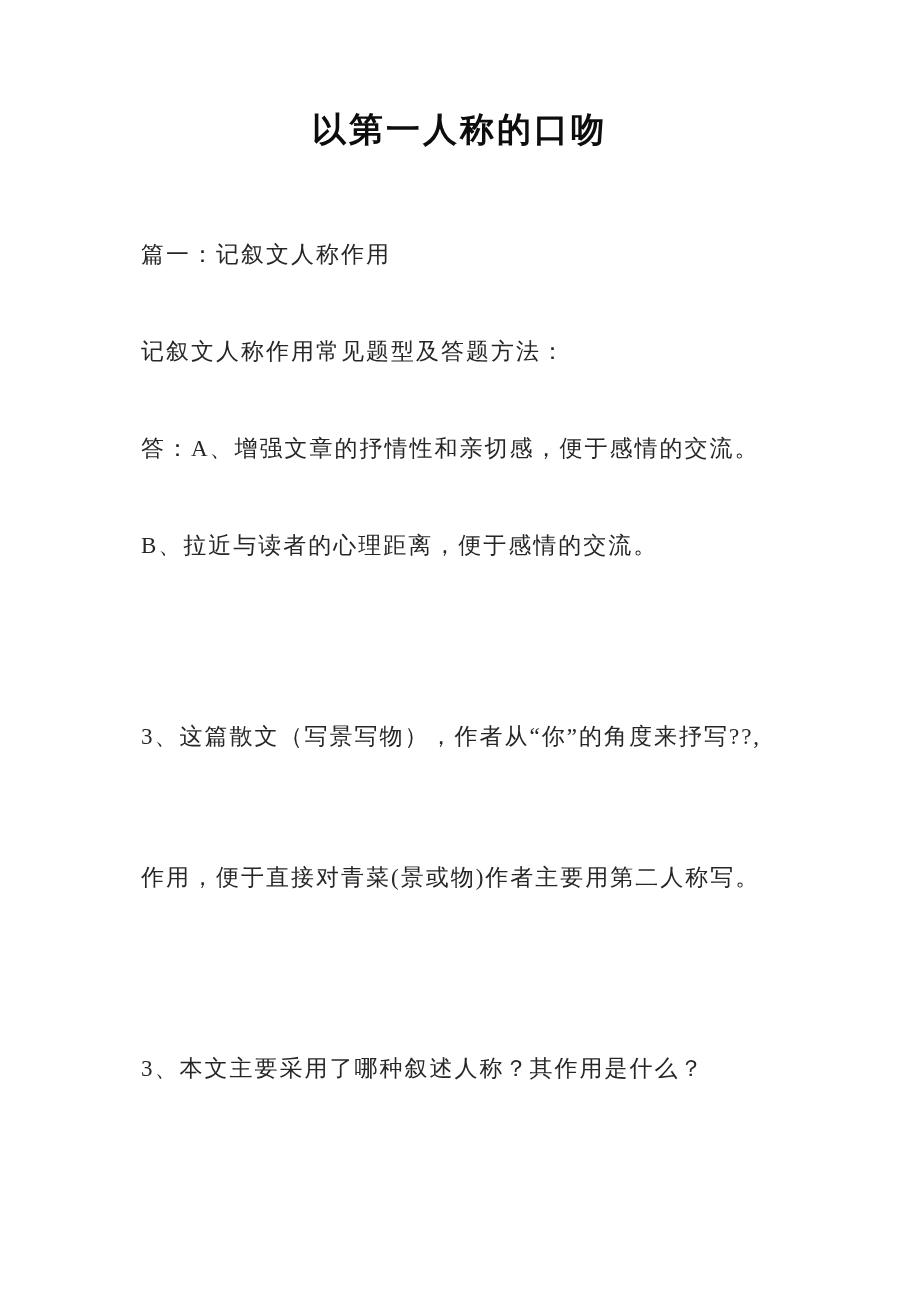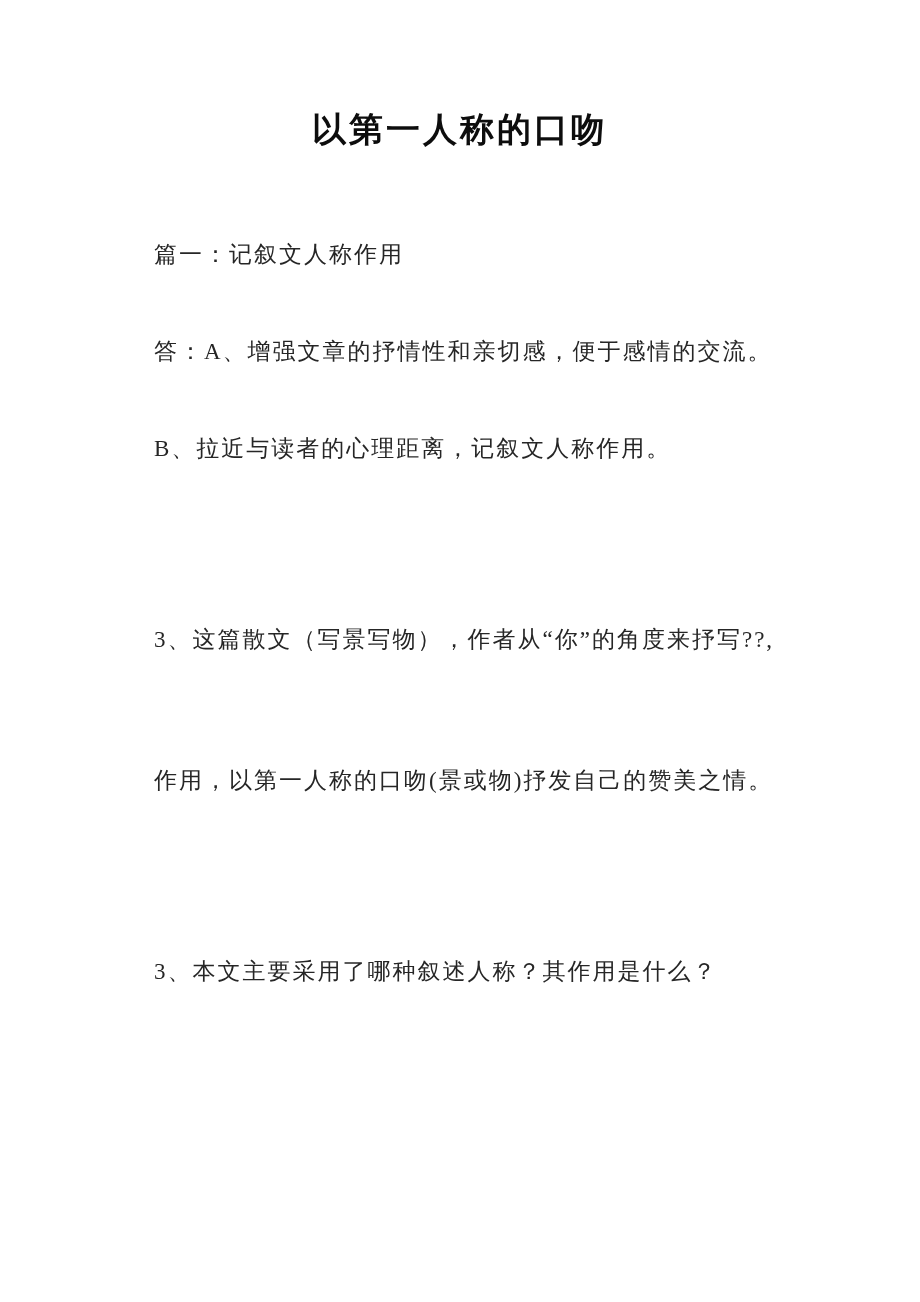--- a/index.html
+++ b/index.html
@@ -29,46 +29,47 @@
   .doc-body {
     margin-top: 76px;
     margin-left: 138px;
     width: 668px;
     font-size: 23px;
     line-height: 47px;
     letter-spacing: 2px;
     color: #262626;
   }
   .doc-body p {
-    margin: 0 0 50px 16px;
+    margin: 0 0 50px 3px;
     white-space: pre-wrap;
   }
   .doc-body .line {
     display: block;
     white-space: pre-wrap;
   }
 </style>
 </head>
 <body>
 
 <div class="page" style="background: rgb(255, 255, 255);">
 
   <h1 class="doc-title" style="color: rgb(13, 13, 13);">以第一人称的口吻</h1>
 
   <div class="doc-body" style="color: rgb(38, 38, 38);">
 
     <p>篇一：记叙文人称作用</p>
 
+    <p>记叙文人称作用常见题型及答题方法：</p>
 
 
     <p>答：A、增强文章的抒情性和亲切感，便于感情的交流。</p>
 
-    <p>B、拉近与读者的心理距离，记叙文人称作用。</p>
+    <p>B、拉近与读者的心理距离，便于感情的交流。</p>
 
     <p>
       <span class="line">3、这篇散文（写景写物），作者从“你”的角度来抒写??,</span>
-      <span class="line">作用，以第一人称的口吻(景或物)抒发自己的赞美之情。</span>
+      <span class="line">作用，便于直接对青菜(景或物)作者主要用第二人称写。</span>
     </p>
 
     <p>3、本文主要采用了哪种叙述人称？其作用是什么？</p>
 
   </div>
 </div>
 
 </body></html>

